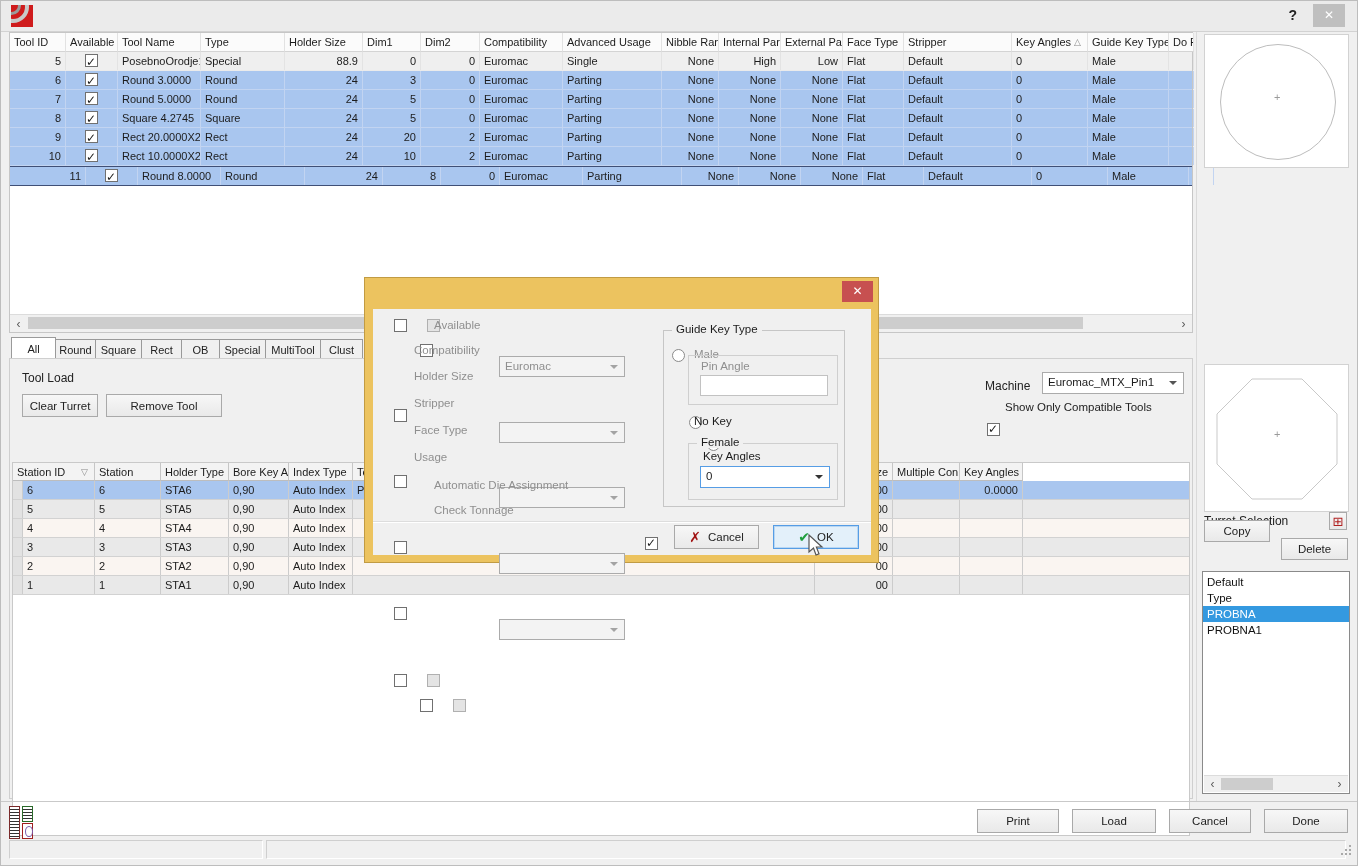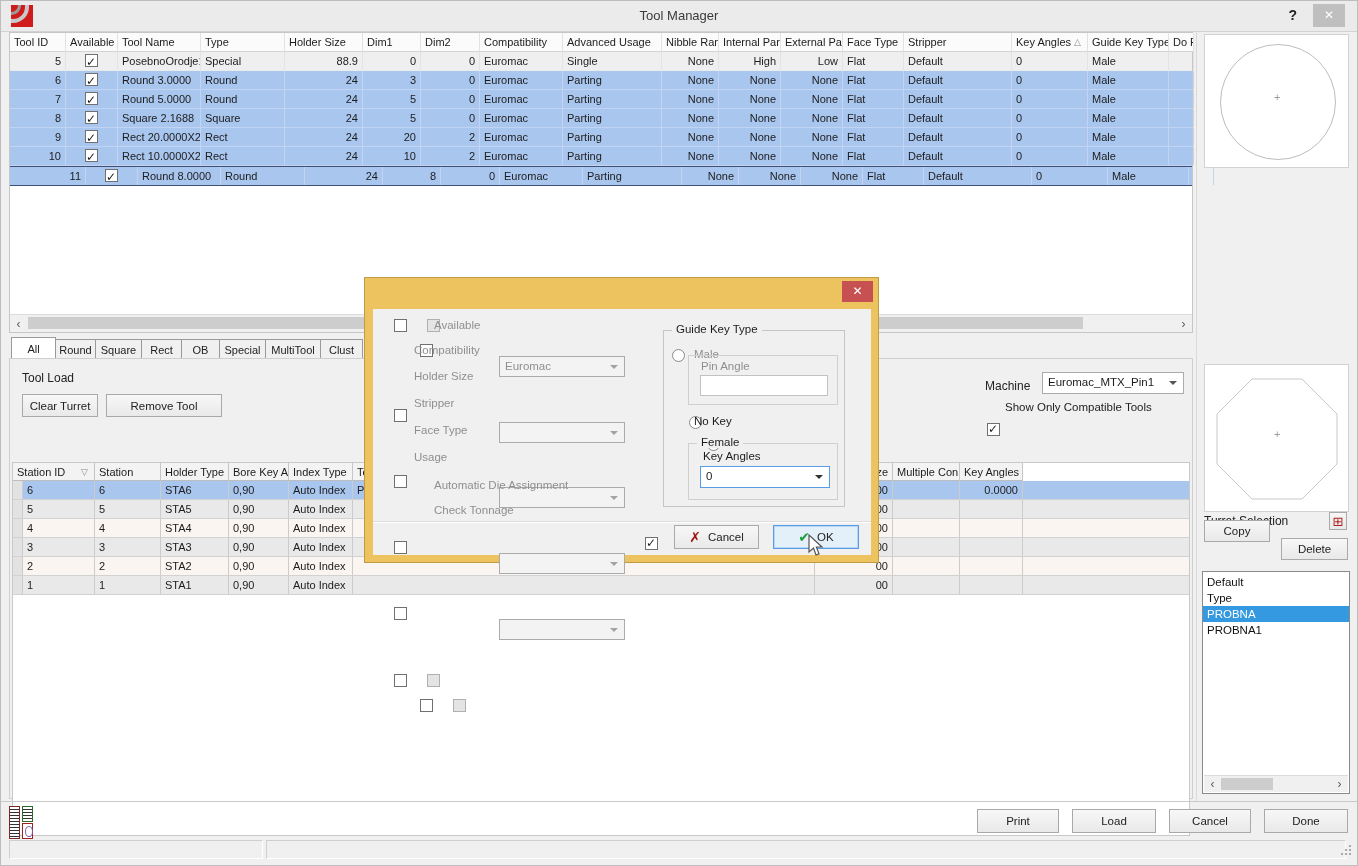--- a/index.html
+++ b/index.html
@@ -92,21 +92,20 @@
 </head>
 <body>
 
 <div id="app">
 
   <div class="abs" id="titlebar">
     <div class="abs" id="logo">
         <div class="arc1"></div>
         <div class="arc2"></div>
       </div>
-    <div class="abs" id="appTitle">Tool Manager</div>
     <div class="abs" id="helpIcon">?</div>
     <div class="abs" id="winClose">✕</div>
   </div>
 
   <div class="abs" id="toolTablePanel">
     <div id="toolTableHead">
         <div class="tbl-head">
           <div class="tbl-cell" style="width: 56px; flex: 0 0 auto; text-align: left;">Tool ID</div>
           <div class="tbl-cell" style="width: 52px; flex: 0 0 auto; text-align: left;">Available</div>
           <div class="tbl-cell" style="width: 83px; flex: 0 0 auto; text-align: left;">Tool Name</div>
@@ -180,21 +179,21 @@
           <div class="tbl-cell" style="width: 62px; flex: 0 0 auto; text-align: right;">None</div>
           <div class="tbl-cell" style="width: 61px; flex: 0 0 auto; text-align: left;">Flat</div>
           <div class="tbl-cell" style="width: 108px; flex: 0 0 auto; text-align: left;">Default</div>
           <div class="tbl-cell" style="width: 76px; flex: 0 0 auto; text-align: left;">0</div>
           <div class="tbl-cell" style="width: 81px; flex: 0 0 auto; text-align: left;">Male</div>
           <div class="tbl-cell" style="width: 25px; flex: 0 0 auto; text-align: left;"></div>
         </div>
         <div class="tbl-row sel">
           <div class="tbl-cell" style="width: 56px; flex: 0 0 auto; text-align: right;">8</div>
           <div class="tbl-cell" style="width: 52px; flex: 0 0 auto; text-align: center;"><span class="cb checked" style="vertical-align: -2px;"></span></div>
-          <div class="tbl-cell" style="width: 83px; flex: 0 0 auto; text-align: left;">Square 2.1688</div>
+          <div class="tbl-cell" style="width: 83px; flex: 0 0 auto; text-align: left;">Square 4.2745</div>
           <div class="tbl-cell" style="width: 84px; flex: 0 0 auto; text-align: left;">Square</div>
           <div class="tbl-cell" style="width: 78px; flex: 0 0 auto; text-align: right;">24</div>
           <div class="tbl-cell" style="width: 58px; flex: 0 0 auto; text-align: right;">5</div>
           <div class="tbl-cell" style="width: 59px; flex: 0 0 auto; text-align: right;">0</div>
           <div class="tbl-cell" style="width: 83px; flex: 0 0 auto; text-align: left;">Euromac</div>
           <div class="tbl-cell" style="width: 99px; flex: 0 0 auto; text-align: left;">Parting</div>
           <div class="tbl-cell" style="width: 57px; flex: 0 0 auto; text-align: right;">None</div>
           <div class="tbl-cell" style="width: 62px; flex: 0 0 auto; text-align: right;">None</div>
           <div class="tbl-cell" style="width: 62px; flex: 0 0 auto; text-align: right;">None</div>
           <div class="tbl-cell" style="width: 61px; flex: 0 0 auto; text-align: left;">Flat</div>

